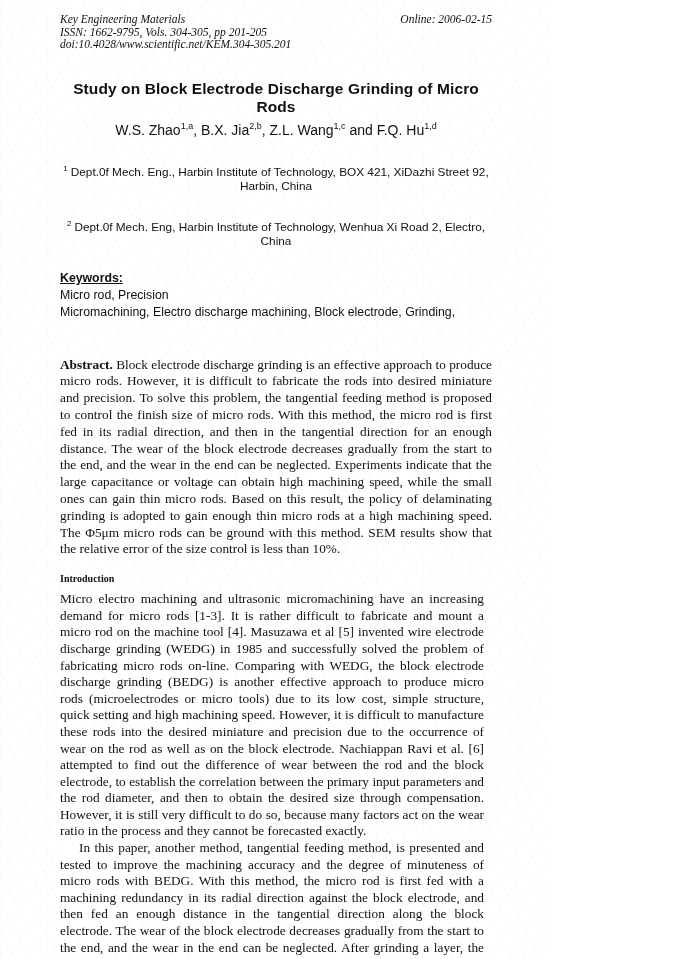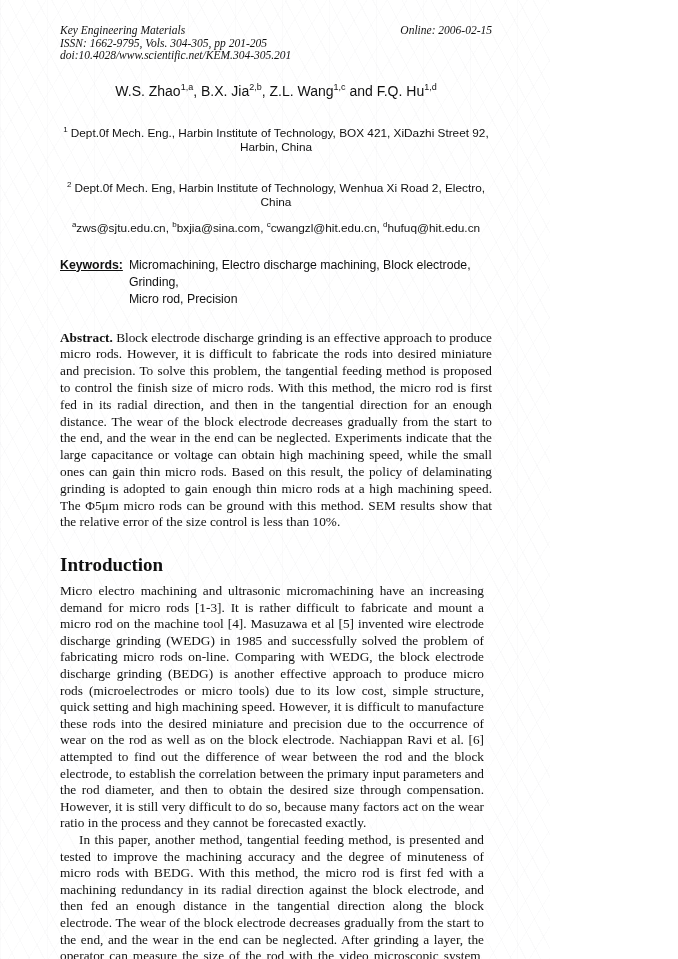--- a/index.html
+++ b/index.html
@@ -4,21 +4,21 @@
 <style>
   html, body {
     margin: 0;
     padding: 0;
     background: #ffffff;
   }
   .page {
     width: 550px;
     height: 959px;
     box-sizing: border-box;
-    padding: 24px 58px 0 60px;
+    padding: 13px 58px 0 60px;
     position: relative;
     overflow: hidden;
     color: #111;
     background-color: #ffffff;
     
     background-image:
       repeating-linear-gradient(63deg, rgba(160,160,172,0.05) 0px, rgba(160,160,172,0.05) 1px, transparent 1px, transparent 13px),
       repeating-linear-gradient(-58deg, rgba(160,160,172,0.04) 0px, rgba(160,160,172,0.04) 1px, transparent 1px, transparent 17px),
       repeating-linear-gradient(90deg, rgba(160,160,172,0.04) 0px, rgba(160,160,172,0.04) 1px, transparent 1px, transparent 47px);
   }
@@ -36,58 +36,59 @@
     font-weight: bold;
     font-size: 15.5px;
     text-align: center;
     margin: 29px 0 0 0;
     letter-spacing: 0.1px;
   }
   .authors {
     font-family: "Liberation Sans", sans-serif;
     font-size: 14px;
     text-align: center;
-    margin-top: 20px;
+    margin-top: 5px;
   }
   .authors sup { font-size: 9px; }
   .affil, .emails {
     font-family: "Liberation Sans", sans-serif;
     font-size: 11.8px;
     text-align: center;
   }
   .affil { margin-top: 26px; }
   .affil sup { font-size: 8px; margin-right: 3px; }
   .emails { margin-top: 11px; }
   .emails sup { font-size: 8px; }
   .keywords {
     display: flex;
     font-family: "Liberation Sans", sans-serif;
     font-size: 12.3px;
     line-height: 17px;
     margin-top: 22px;
+    flex-direction: column;
   }
   .kw-label {
     font-weight: bold;
     text-decoration: underline;
     white-space: nowrap;
     margin-right: 6px;
   }
   .abstract {
     font-family: "Liberation Serif", serif;
     font-size: 13.3px;
     line-height: 16.8px;
     text-align: justify;
-    margin-top: 22px;
+    margin-top: 36px;
   }
   .lead-bold { font-weight: bold; }
   .section-heading {
     font-family: "Liberation Serif", serif;
     font-weight: bold;
-    font-size: 19px;
-    margin: 23px 0 0 0;
+    font-size: 10px;
+    margin: 15px 0 0 0;
   }
   .para {
     font-family: "Liberation Serif", serif;
     font-size: 13.3px;
     line-height: 16.6px;
     text-align: justify;
     margin: 7px 8px 0 0;
   }
   .para.indent {
     margin-top: 0;
@@ -101,33 +102,33 @@
 
   <div class="header">
     <div>
       <div>Key Engineering Materials</div>
       <div>ISSN: 1662-9795, Vols. 304-305, pp 201-205</div>
       <div>doi:10.4028/www.scientific.net/KEM.304-305.201</div>
     </div>
     <div>Online: 2006-02-15</div>
   </div>
 
+  <h1 class="title">Study on Block Electrode Discharge Grinding of Micro Rods</h1>
 
   <div class="authors"><span></span><span>W.S. Zhao</span><sup>1,a</sup><span>, </span><span>B.X. Jia</span><sup>2,b</sup><span>, </span><span>Z.L. Wang</span><sup>1,c</sup><span> and </span><span>F.Q. Hu</span><sup>1,d</sup></div>
 
   <div class="affil"><sup>1</sup><span>Dept.0f Mech. Eng., Harbin Institute of Technology, BOX 421, XiDazhi Street 92, Harbin, China</span></div>
   <div class="affil"><sup>2</sup><span>Dept.0f Mech. Eng, Harbin Institute of Technology, Wenhua Xi Road 2, Electro, China</span></div>
 
-  <div class="emails"><sup>a</sup><span>zws@sjtu.edu.cn, </span><sup>b</sup><span>bxjia@sina.com, </span><sup>c</sup><span>cwangzl@hit.edu.cn, </span><sup>d</sup><span>hufuq@hit.edu.cn</span></div>
 
   <div class="keywords">
     <span class="kw-label">Keywords:</span>
     <span>
+      <span style="display:block;">Micro rod, Precision</span>
       <span style="display:block;">Micromachining, Electro discharge machining, Block electrode, Grinding,</span>
-      <span style="display:block;">Micro rod, Precision</span>
     </span>
   </div>
 
   <div class="abstract"><span class="lead-bold">Abstract.</span><span> Block electrode discharge grinding is an effective approach to produce micro rods. However, it is difficult to fabricate the rods into desired miniature and precision. To solve this problem, the tangential feeding method is proposed to control the finish size of micro rods. With this method, the micro rod is first fed in its radial direction, and then in the tangential direction for an enough distance. The wear of the block electrode decreases gradually from the start to the end, and the wear in the end can be neglected. Experiments indicate that the large capacitance or voltage can obtain high machining speed, while the small ones can gain thin micro rods. Based on this result, the policy of delaminating grinding is adopted to gain enough thin micro rods at a high machining speed. The Φ5μm micro rods can be ground with this method. SEM results show that the relative error of the size control is less than 10%.</span></div>
 
   <h2 class="section-heading">Introduction</h2>
 
   <p class="para">Micro electro machining and ultrasonic micromachining have an increasing demand for micro rods [1-3]. It is rather difficult to fabricate and mount a micro rod on the machine tool [4]. Masuzawa et al [5] invented wire electrode discharge grinding (WEDG) in 1985 and successfully solved the problem of fabricating micro rods on-line. Comparing with WEDG, the block electrode discharge grinding (BEDG) is another effective approach to produce micro rods (microelectrodes or micro tools) due to its low cost, simple structure, quick setting and high machining speed. However, it is difficult to manufacture these rods into the desired miniature and precision due to the occurrence of wear on the rod as well as on the block electrode. Nachiappan Ravi et al. [6] attempted to find out the difference of wear between the rod and the block electrode, to establish the correlation between the primary input parameters and the rod diameter, and then to obtain the desired size through compensation. However, it is still very difficult to do so, because many factors act on the wear ratio in the process and they cannot be forecasted exactly.</p>
   <p class="para indent">In this paper, another method, tangential feeding method, is presented and tested to improve the machining accuracy and the degree of minuteness of micro rods with BEDG. With this method, the micro rod is first fed with a machining redundancy in its radial direction against the block electrode, and then fed an enough distance in the tangential direction along the block electrode. The wear of the block electrode decreases gradually from the start to the end, and the wear in the end can be neglected. After grinding a layer, the operator can measure the size of the rod with the video microscopic system, and then determine the radial feed of the next grinding layer according to the measurement. In this way a series of experiments are carried out on the multifunctional machine tool for non-conventional micromachining.</p>
 

